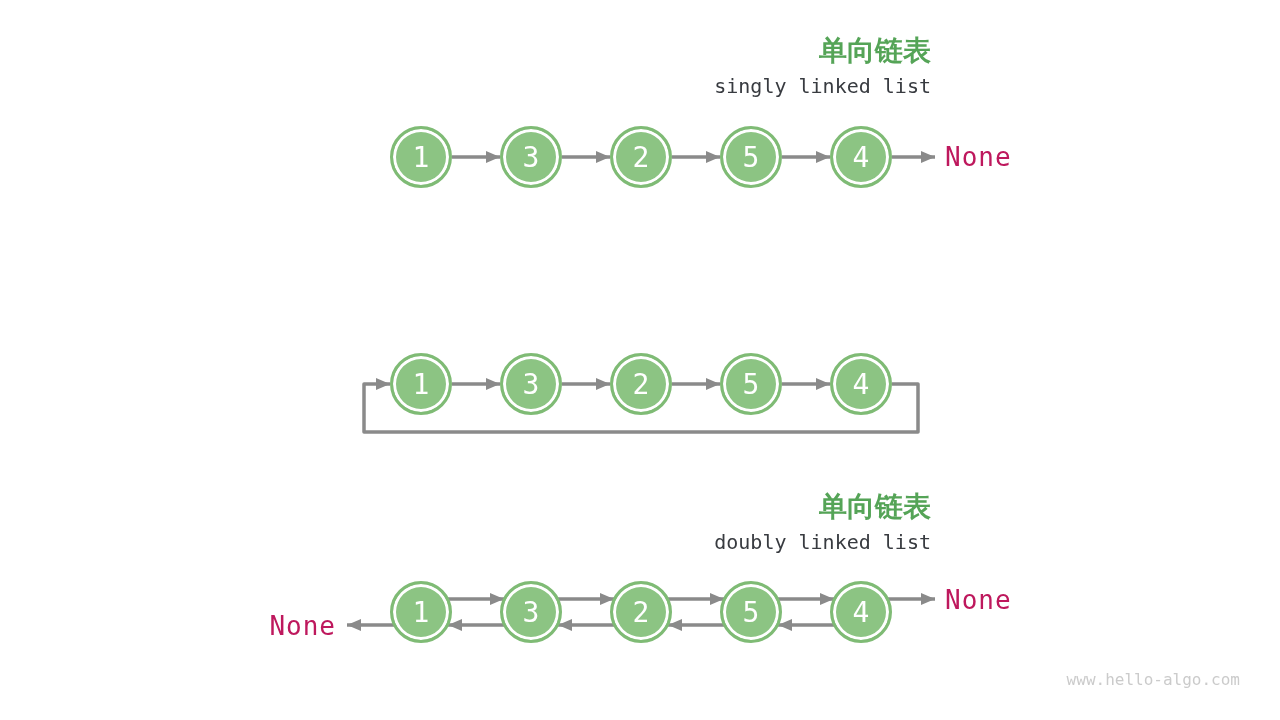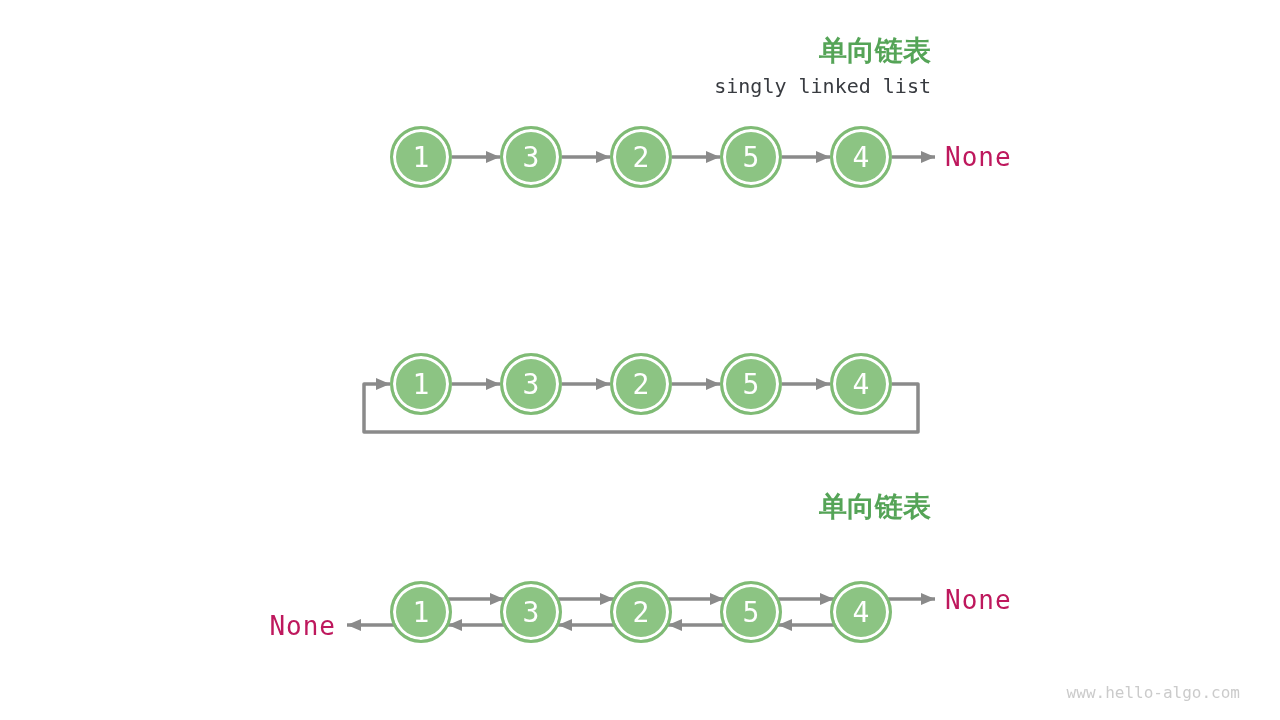--- a/index.html
+++ b/index.html
@@ -64,21 +64,21 @@
     z-index: 2;
     font-size: 26px;
     line-height: 28px;
     color: #be185d;
     font-family: "DejaVu Sans Mono", monospace;
     letter-spacing: 1px;
   }
   .watermark {
     position: absolute;
     right: 40px;
-    bottom: 18px;
+    bottom: 31px;
     font-size: 16px;
     color: #CBCBCB;
     font-family: "DejaVu Sans Mono", monospace;
     z-index: 2;
   }
 </style>
 </head>
 <body>
 
 <div class="canvas">
@@ -160,20 +160,21 @@
     <div class="node">
         <span>5</span>
       </div>
     <div class="node">
         <span>4</span>
       </div>
   </div>
 
   <div class="heading" style="top:492px">
     <div class="title">单向链表</div>
+    <div class="subtitle">doubly linked list</div>
   </div>
   <div class="node-row" style="top:581px">
     <div class="node">
         <span>1</span>
       </div>
     <div class="node">
         <span>3</span>
       </div>
     <div class="node">
         <span>2</span>

